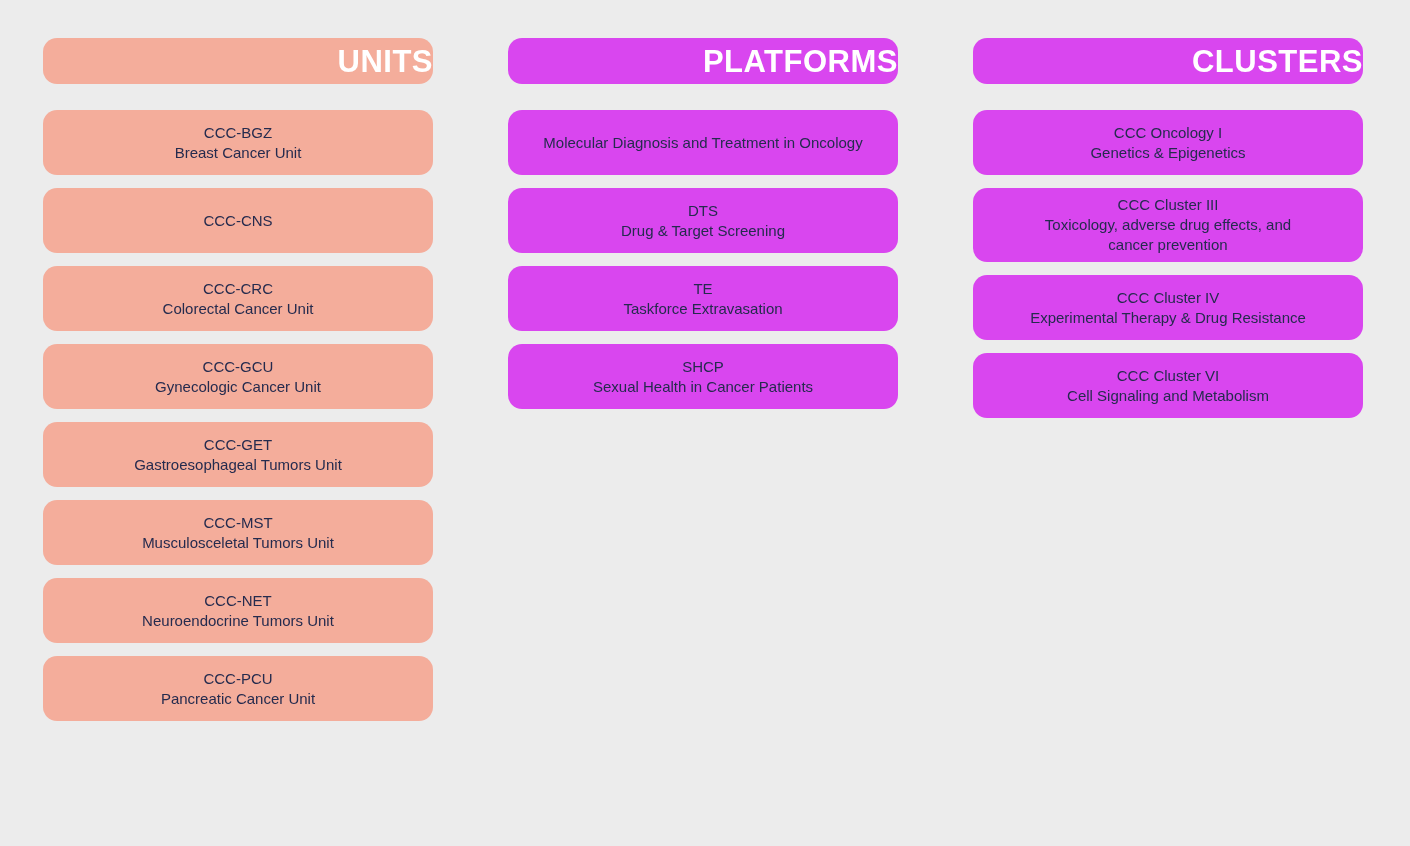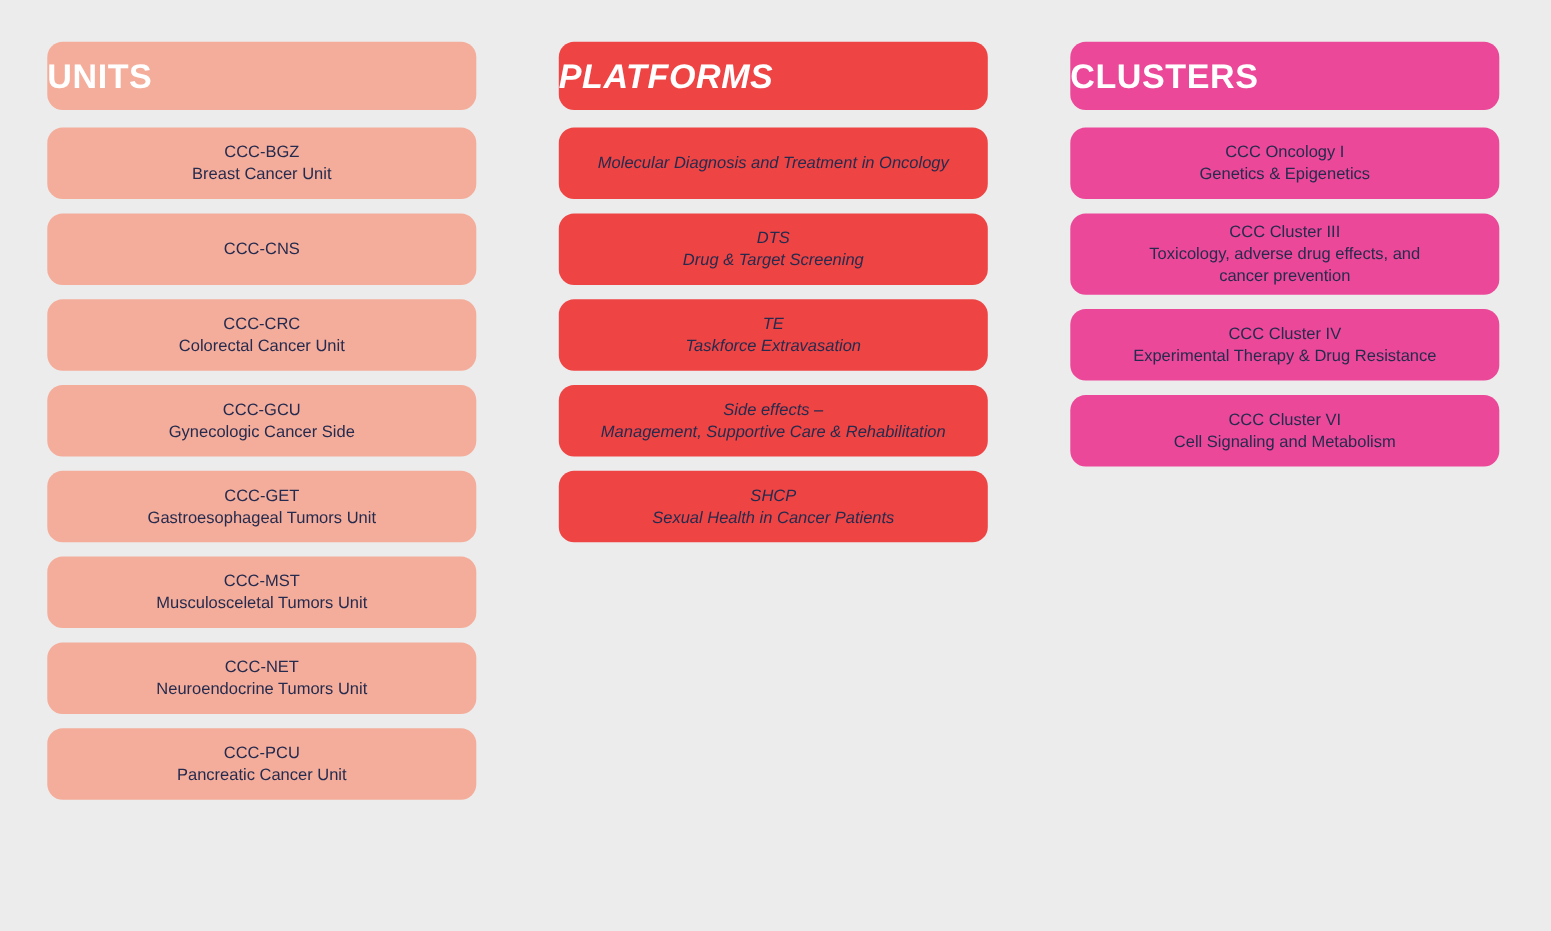--- a/index.html
+++ b/index.html
@@ -25,26 +25,26 @@
     width: 390px;
     display: flex;
     flex-direction: column;
   }
 
   .col-units     { left: 43px; }
   .col-platforms { left: 508px; }
   .col-clusters  { left: 973px; }
 
   .col-header {
-    height: 62px;
+    height: 46px;
     border-radius: 14px;
     display: flex;
     align-items: center;
-    justify-content: flex-start;
-    margin-bottom: 16px;
+    justify-content: flex-end;
+    margin-bottom: 26px;
   }
 
   .col-header-text {
     color: #ffffff;
     font-size: 31px;
     font-weight: bold;
     letter-spacing: 0.5px;
     line-height: 1;
   }
 
@@ -65,24 +65,24 @@
     font-size: 15px;
     line-height: 20px;
     white-space: pre-line;
   }
 
   
   .theme-units .col-header,
   .theme-units .card      { background: #f4ad9b; }
 
   .theme-platforms .col-header,
-  .theme-platforms .card  { background: #ef4444; font-style: italic; }
+  .theme-platforms .card  { background: #d946ef; }
 
   .theme-clusters .col-header,
-  .theme-clusters .card   { background: #ec4899; }
+  .theme-clusters .card   { background: #d946ef; }
 </style>
 </head>
 <body>
 
 <div id="board">
 
   <section class="column col-units theme-units">
     <div class="col-header">
       <span class="col-header-text">UNITS</span>
     </div>
@@ -93,21 +93,21 @@
         </div>
         <div class="card">
           <div class="card-line">CCC-CNS</div>
         </div>
         <div class="card">
           <div class="card-line">CCC-CRC</div>
           <div class="card-line">Colorectal Cancer Unit</div>
         </div>
         <div class="card">
           <div class="card-line">CCC-GCU</div>
-          <div class="card-line">Gynecologic Cancer Side</div>
+          <div class="card-line">Gynecologic Cancer Unit</div>
         </div>
         <div class="card">
           <div class="card-line">CCC-GET</div>
           <div class="card-line">Gastroesophageal Tumors Unit</div>
         </div>
         <div class="card">
           <div class="card-line">CCC-MST</div>
           <div class="card-line">Musculosceletal Tumors Unit</div>
         </div>
         <div class="card">
@@ -131,24 +131,20 @@
         </div>
         <div class="card">
           <div class="card-line">DTS</div>
           <div class="card-line">Drug &amp; Target Screening</div>
         </div>
         <div class="card">
           <div class="card-line">TE</div>
           <div class="card-line">Taskforce Extravasation</div>
         </div>
         <div class="card">
-          <div class="card-line">Side effects –</div>
-          <div class="card-line">Management, Supportive Care &amp; Rehabilitation</div>
-        </div>
-        <div class="card">
           <div class="card-line">SHCP</div>
           <div class="card-line">Sexual Health in Cancer Patients</div>
         </div>
       </div>
   </section>
 
   <section class="column col-clusters theme-clusters">
     <div class="col-header">
       <span class="col-header-text">CLUSTERS</span>
     </div>

